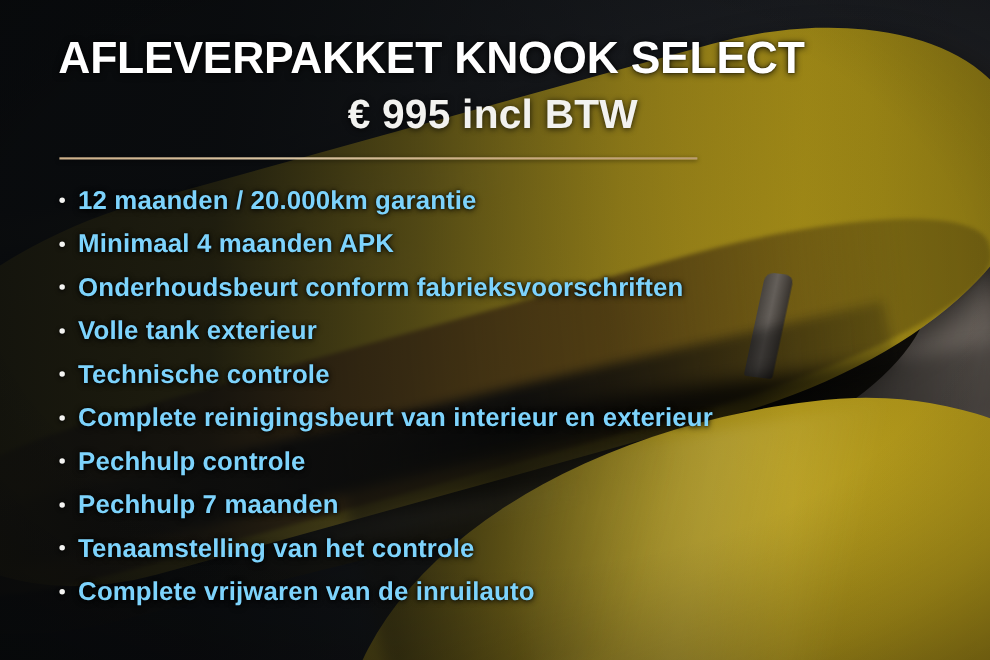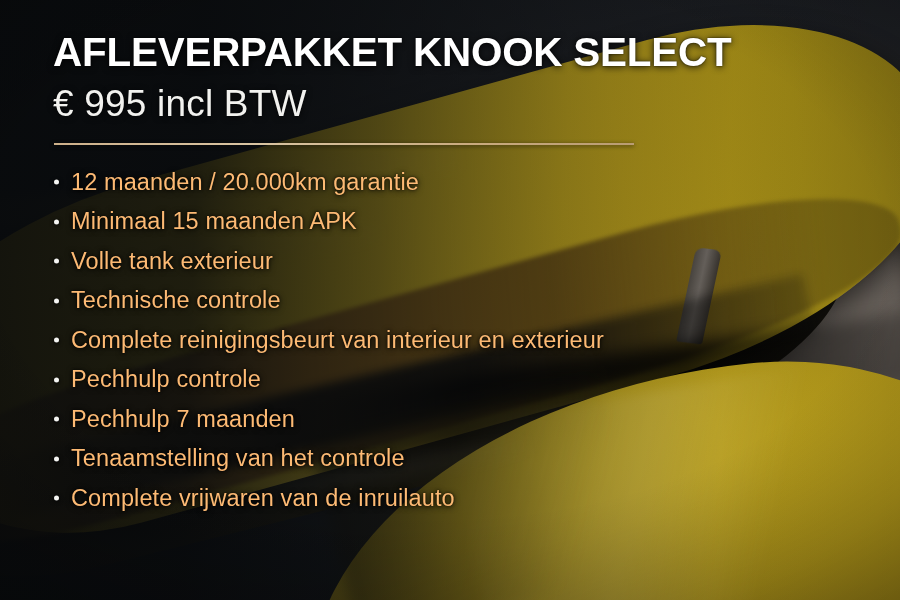--- a/index.html
+++ b/index.html
@@ -201,44 +201,45 @@
     color: #ffffff;
     line-height: 1.12;
     text-shadow: 0 1px 7px rgba(0,0,0,.85), 0 0 2px rgba(0,0,0,.7);
     white-space: nowrap;
     transform: scaleX(.985);
     transform-origin: left center;
   }
   .price {
     margin: 8px 0 0 0;
     font-size: 37px;
-    font-weight: 400;
+    font-weight: 700;
     color: #f2f2ef;
     line-height: 1.1;
     letter-spacing: .2px;
     text-shadow: 0 1px 6px rgba(0,0,0,.8);
+    text-align: center;
   }
   .divider {
     width: 580px;
     height: 2px;
     margin: 18px 0 0 1px;
     background: linear-gradient(90deg, #cdb08a 0%, #d9c4a2 35%, #c9aa7f 72%, #b99c73 100%);
     box-shadow: 0 1px 4px rgba(0,0,0,.6);
   }
   .bullets {
     list-style: none;
     margin: 18px 0 0 0;
     padding: 0;
   }
   .bullets li {
     position: relative;
     padding-left: 18px;
     font-size: 23.5px;
-    font-weight: 400;
-    color: #fdba74;
+    font-weight: 700;
+    color: #7dd3fc;
     line-height: 39.5px;
     letter-spacing: .1px;
     text-shadow: 0 1px 6px rgba(0,0,0,.9), 0 0 3px rgba(0,0,0,.75);
     white-space: nowrap;
   }
   .bullets li .dot {
     position: absolute;
     left: 1px;
     top: 50%;
     transform: translateY(-50%);
@@ -284,21 +285,22 @@
     <div class="scrim"></div>
     <div class="vignette"></div>
   </div>
 
   <div class="content">
     <h1 class="title">AFLEVERPAKKET KNOOK SELECT</h1>
     <p class="price">€ 995 incl BTW</p>
     <div class="divider"></div>
     <ul class="bullets">
         <li><span class="dot"></span><span>12 maanden / 20.000km garantie</span></li>
-        <li><span class="dot"></span><span>Minimaal 15 maanden APK</span></li>
+        <li><span class="dot"></span><span>Minimaal 4 maanden APK</span></li>
+        <li><span class="dot"></span><span>Onderhoudsbeurt conform fabrieksvoorschriften</span></li>
         <li><span class="dot"></span><span>Volle tank exterieur</span></li>
         <li><span class="dot"></span><span>Technische controle</span></li>
         <li><span class="dot"></span><span>Complete reinigingsbeurt van interieur en exterieur</span></li>
         <li><span class="dot"></span><span>Pechhulp controle</span></li>
         <li><span class="dot"></span><span>Pechhulp 7 maanden</span></li>
         <li><span class="dot"></span><span>Tenaamstelling van het controle</span></li>
         <li><span class="dot"></span><span>Complete vrijwaren van de inruilauto</span></li>
       </ul>
   </div>
 

